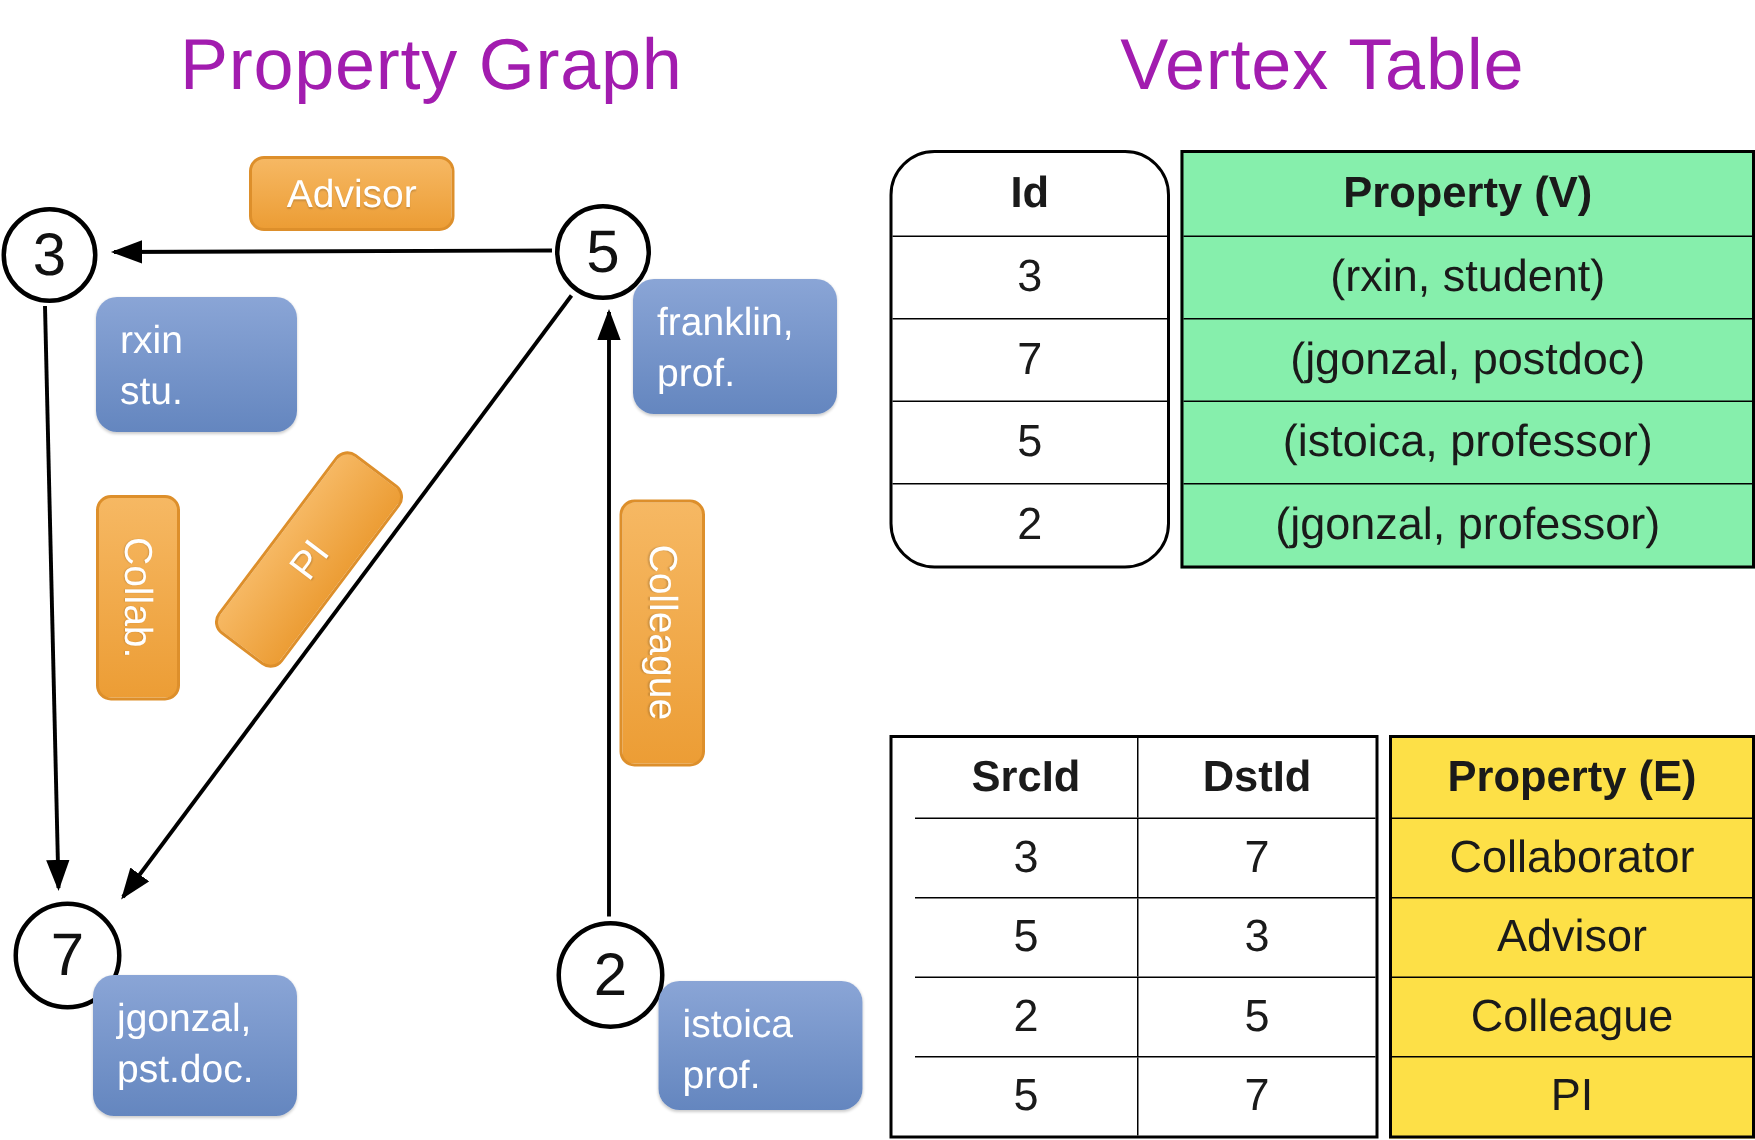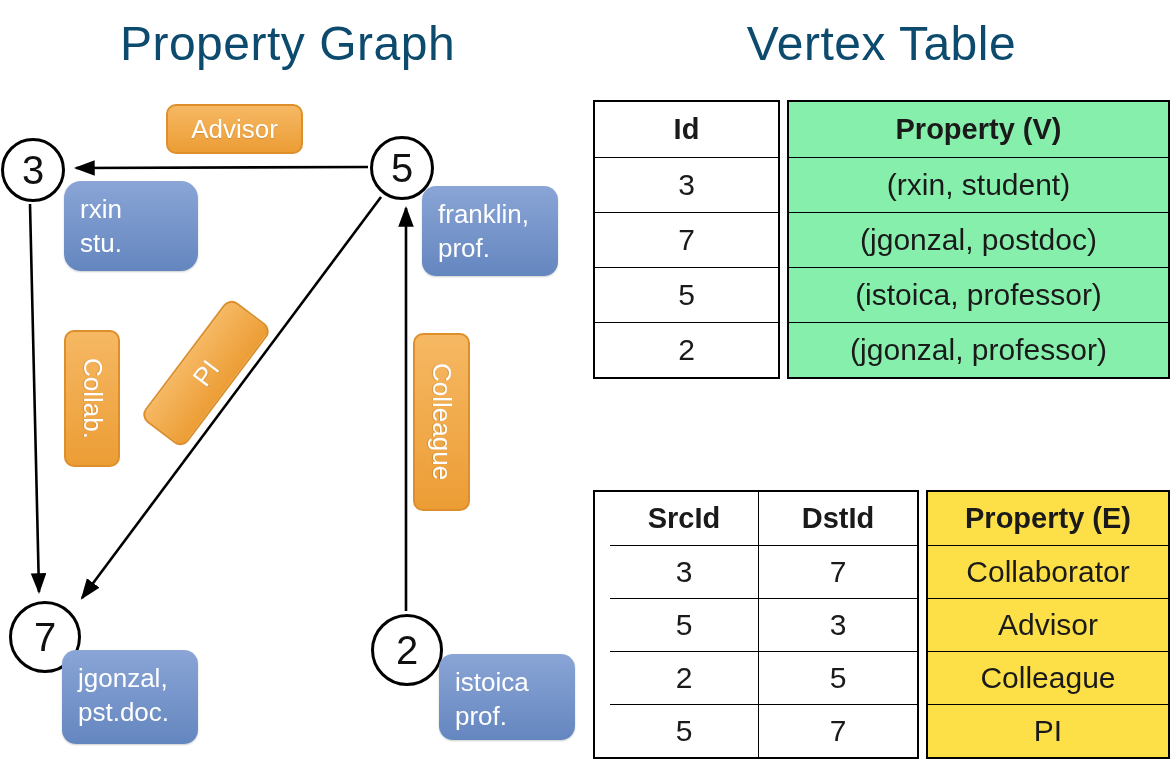--- a/index.html
+++ b/index.html
@@ -2,21 +2,21 @@
 <html><head>
 <meta charset="utf-8">
 <style>
   * { margin:0; padding:0; box-sizing:border-box; }
   html,body { background:#fff; }
   .canvas {
     position:relative; width:1170px; height:760px; overflow:hidden;
     font-family:"Liberation Sans", sans-serif; background:#fff; color:#1a1a1a;
   }
   .title {
-    position:absolute; text-align:center; font-size:48px; color:#0c4a6e;
+    position:absolute; text-align:center; font-size:48px; color:#a21caf;
     letter-spacing:0.5px; font-weight:normal;
   }
   .graph-title  { left:0;     top:16px;  width:575px; }
   .vtable-title { left:593px; top:16px;  width:577px; }
   .etable-title { left:593px; top:402px; width:577px; }
 
   
   .node {
     position:absolute; border-radius:50%; background:#fff; border:3px solid #000;
     display:flex; align-items:center; justify-content:center;
@@ -42,38 +42,38 @@
   .elabel-pi        { left:131px; top:346px; width:150px; height:54px; transform:rotate(-53deg); }
   .elabel-colleague { left:413px; top:333px; width:57px;  height:178px; writing-mode:vertical-rl; }
 
   .vprop {
     position:absolute; z-index:4;
     background:linear-gradient(#8aa5d6, #6486bf);
     border-radius:14px; color:#fff; font-size:26px; line-height:1.3;
     padding:12px 10px 10px 16px;
     box-shadow:0 1px 2px rgba(0,0,0,0.2);
   }
-  .vprop-rxin     { left:64px;  top:181px; width:134px; height:90px;border-radius:17px; }
+  .vprop-rxin     { left:64px;  top:198px; width:134px; height:90px; }
   .vprop-franklin { left:422px; top:186px; width:136px; height:90px; }
   .vprop-jgonzal  { left:62px;  top:650px; width:136px; height:94px; }
   .vprop-istoica  { left:422px; top:654px; width:136px; height:86px;margin-left:17px; }
 
   
   .tbl-wrap { position:absolute; display:flex; }
   .vtable-wrap { left:593px; top:100px; }
   .etable-wrap { left:593px; top:490px; }
   .tcol { border:2px solid #000; background:#fff; }
   .tgap { width:7px; }
   .cell, .pair-row {
     height:55px; display:flex; align-items:center; justify-content:center;
     font-size:30px; border-top:1.5px solid #000;
   }
   .cell:first-child, .pair-row:first-child { border-top:none; }
   .hdr { font-weight:bold; font-size:29px; }
-  .vt-id   { width:187px; }
+  .vt-id   { width:187px;border-radius:30px; }
   .vt-prop { width:383px; background:#86efac; }
   .et-pair { width:326px; }
   .et-prop { width:244px; background:#fde047; }
   .pair-row { padding:0;margin-left:15px; }
   .pair-row .c1 { width:148px; height:100%; display:flex; align-items:center; justify-content:center; }
   .pair-row .c2 { flex:1; height:100%; display:flex; align-items:center; justify-content:center; border-left:1.5px solid #000; }
   .et .cell, .et .pair-row { height:53px; }
 </style>
 </head>
 <body>

